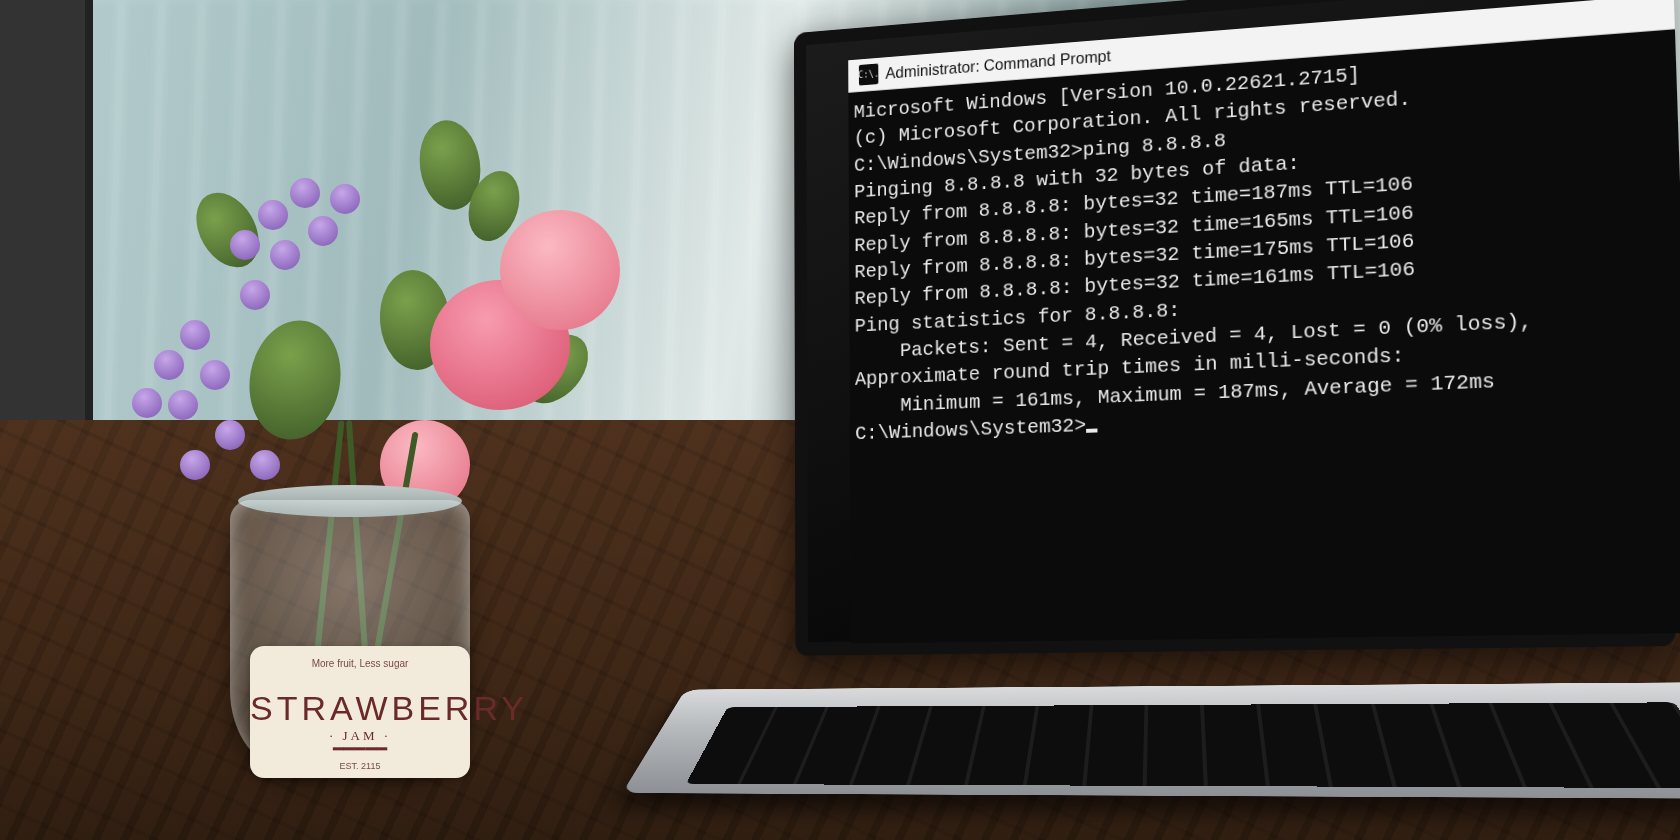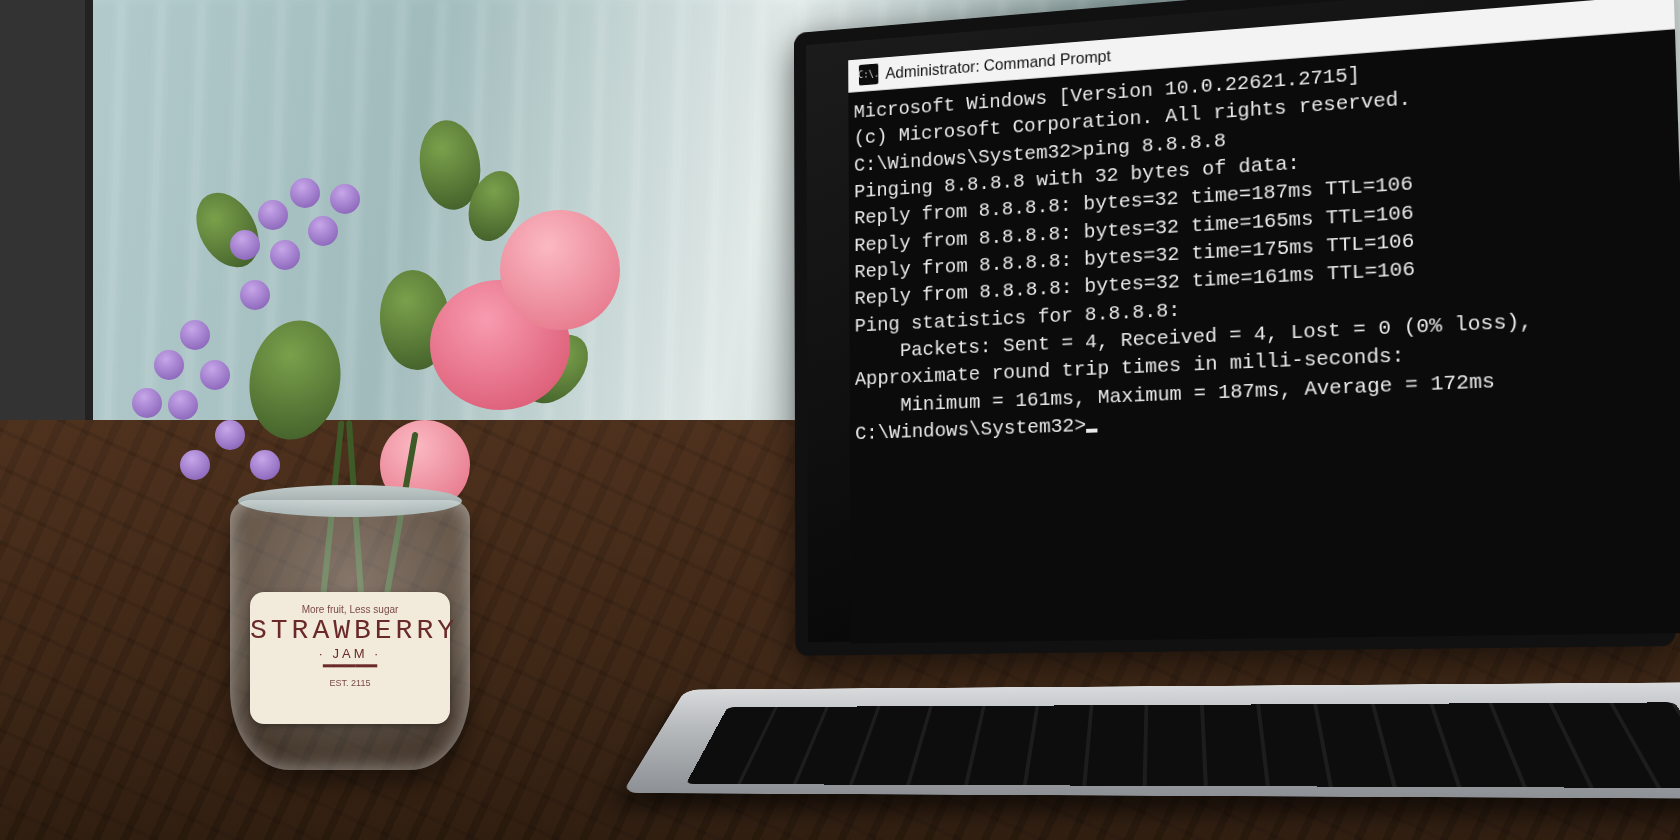--- a/index.html
+++ b/index.html
@@ -19,25 +19,25 @@
     background:repeating-linear-gradient(115deg,rgba(0,0,0,.05) 0 8px,rgba(120,80,50,.08) 8px 26px),
                repeating-linear-gradient(25deg,rgba(0,0,0,0) 0 30px,rgba(0,0,0,.1) 30px 34px)}
 
   
   .jar{position:absolute;left:230px;top:500px;width:240px;height:270px;
     background:radial-gradient(circle at 50% 30%,rgba(255,255,255,.35),rgba(180,200,200,.25) 60%,rgba(60,60,60,.25));
     border-radius:20px 20px 60px 60px/20px 20px 80px 80px;
     box-shadow:inset 0 0 20px rgba(255,255,255,.5),0 14px 20px rgba(0,0,0,.4)}
   .jar-lid{position:absolute;left:238px;top:485px;width:224px;height:32px;border-radius:50%;
     background:linear-gradient(#bfc9c8,#98a5a3)}
-  .jar-label{position:absolute;left:250px;top:592px;width:200px;height:120px;border-radius:14px;
+  .jar-label{position:absolute;left:250px;top:646px;width:220px;height:120px;border-radius:14px;
     background:#f2eadb;box-shadow:0 2px 6px rgba(0,0,0,.3);text-align:center;padding-top:12px;color:#6a2a2a}
   .jar-label .small{font-size:10px;color:#7a4a4a}
-  .jar-label .brand{font-family:Liberation Mono, monospace;font-size:28px;letter-spacing:4px;margin-top:0}
-  .jar-label .jam{font-family:Liberation Sans, sans-serif;font-size:13px;letter-spacing:3px}
+  .jar-label .brand{font-family:Liberation Sans, sans-serif;font-size:34px;letter-spacing:4px;margin-top:20px}
+  .jar-label .jam{font-family:Liberation Serif, serif;font-size:13px;letter-spacing:3px}
   .jar-label .est{font-size:9px;color:#7a4a4a;margin-top:6px}
   .jar-label .sep{font-size:18px;letter-spacing:0;line-height:.6}
 
   .bouquet{position:absolute;left:120px;top:120px;width:520px;height:430px;pointer-events:none}
   .petal,.leaf{position:absolute;border-radius:50%}
   .leaf{background:radial-gradient(circle at 40% 30%,#7aa04b,#3d5a27);width:60px;height:90px;transform:rotate(20deg)}
   .pink{background:radial-gradient(circle at 40% 30%,#fbb9c2,#e26d82);width:120px;height:120px;filter:blur(.5px)}
   .pink2{background:radial-gradient(circle at 40% 30%,#f89bb0,#d6506a);width:140px;height:130px}
   .purp{background:radial-gradient(circle at 40% 30%,#c7a6e9,#7d57b0);width:30px;height:30px}
   .stem{position:absolute;width:6px;height:260px;background:#3d5a27;border-radius:3px}

